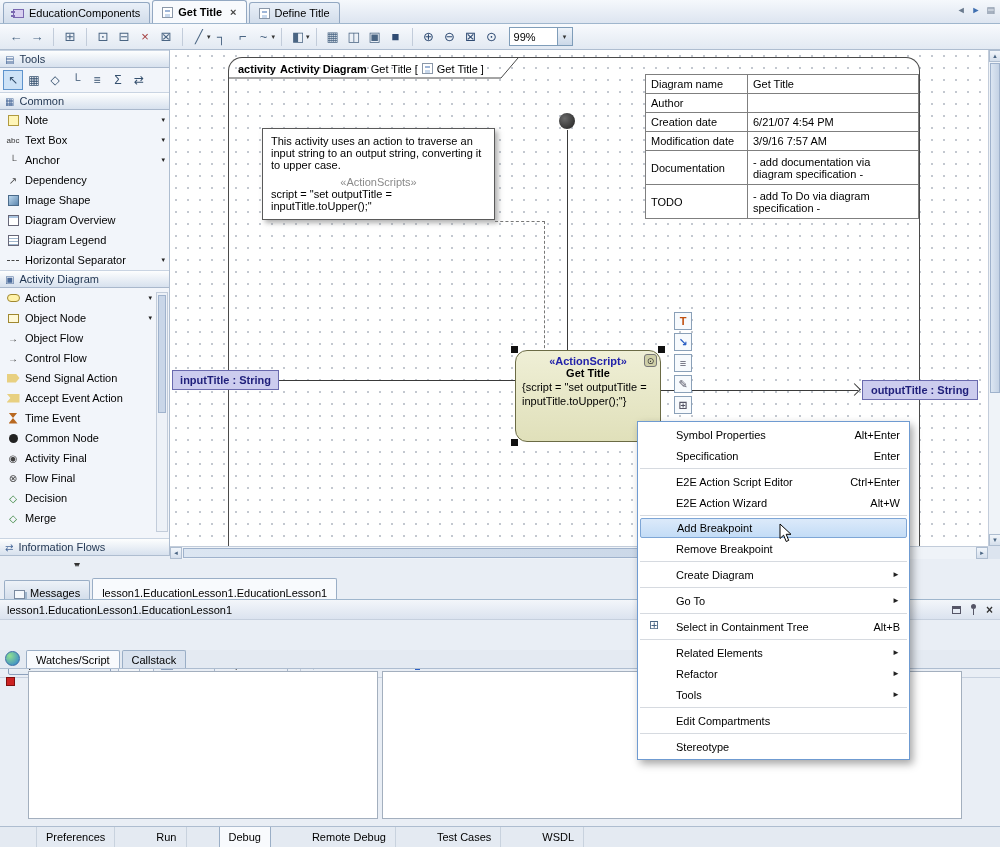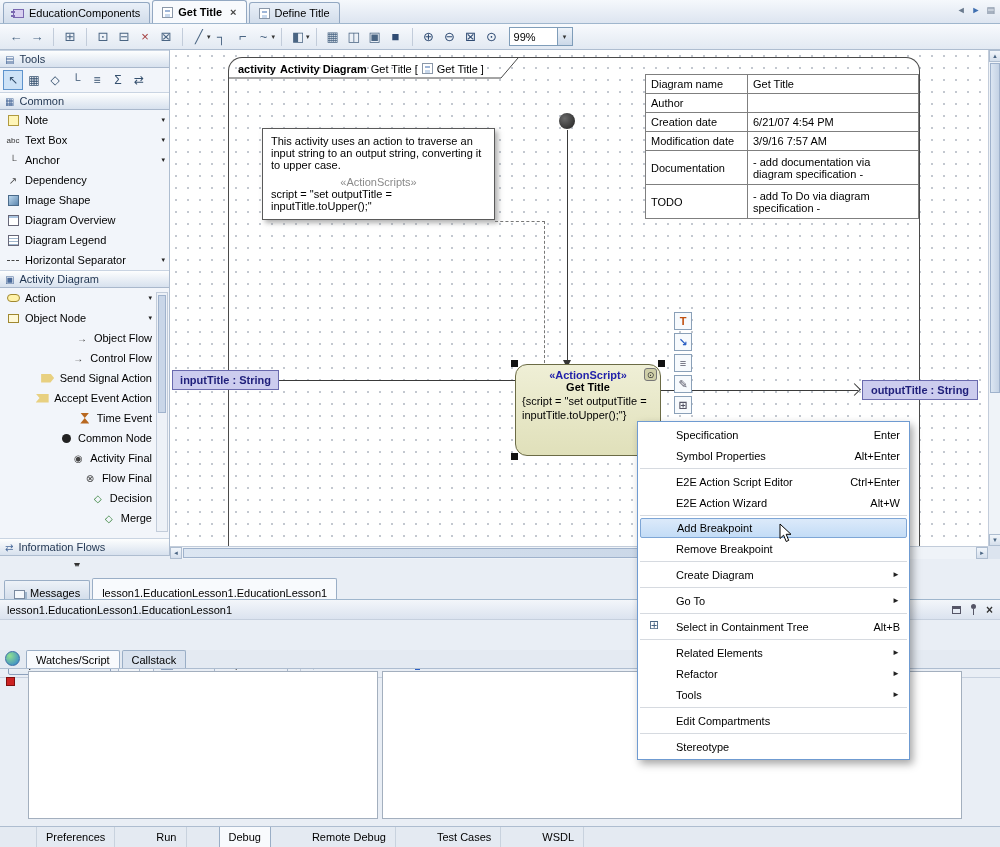--- a/index.html
+++ b/index.html
@@ -52,21 +52,21 @@
     border-top:1px solid #C9D4E2; border-bottom:1px solid #A9B8CC;
     display:flex; align-items:center; gap:5px; padding:0 5px; color:#1F3450; }
   .pal-header .hd-ic { font-size:10px; color:#4A6A9A; }
   .tools-row { display:flex; gap:1px; padding:2px 3px; height:24px; align-items:center; }
   .tool-btn { width:20px; height:20px; display:flex; align-items:center; justify-content:center;
     font-size:12px; color:#35506E; border:1px solid transparent; }
   .tool-btn.sel { background:#CDE2F7; border:1px solid #5E93CC; }
   .pal-item { height:20px; display:flex; align-items:center; gap:5px; padding:0 4px 0 6px; }
   .pal-item .pal-label { white-space:nowrap; }
   .pal-item .dd { margin-left:auto; font-size:7px; color:#222; }
-  .pal-item.scrolled { padding-right:17px;justify-content:flex-end; }
+  .pal-item.scrolled { padding-right:17px; }
   .pic { width:14px; height:14px; display:inline-flex; align-items:center; justify-content:center;
     flex:0 0 14px; font-size:10px; color:#444; }
   .pic-note { } .pic-note i { width:11px; height:11px; background:#FFF6B8; border:1px solid #B09A40; display:block; }
   .pic-abc { font-size:8px; color:#333; }
   .pic-img i { width:11px; height:11px; display:block; background:linear-gradient(135deg,#BCD8EE,#5E88B0); border:1px solid #4A6A8A; }
   .pic-ov i { width:11px; height:11px; display:block; border:1px solid #667; background:#fff; box-shadow:inset 0 2px 0 #AAC4E0; }
   .pic-leg i { width:11px; height:11px; display:block; border:1px solid #667;
     background:repeating-linear-gradient(180deg,#fff 0 2px,#9FB6CD 2px 3px); }
   .pic-hsep i { width:12px; height:0; border-top:1px dashed #444; display:block; }
   .pic-act i { width:13px; height:8px; border:1px solid #A08830; border-radius:4px; background:#FFF2A8; display:block; }
@@ -108,21 +108,21 @@
   .init-node { position:absolute; left:389px; top:63px; width:16px; height:16px; border-radius:50%;
     background:radial-gradient(circle at 35% 35%, #6A6A6A, #1E1E1E); }
   .vline { position:absolute; background:#3A3A3A; width:1px; }
   .hline { position:absolute; background:#3A3A3A; height:1px; }
   .tri-down { position:absolute; width:0; height:0; border-left:4px solid transparent;
     border-right:4px solid transparent; border-top:8px solid #333; }
   .open-arrow { position:absolute; width:9px; height:9px; border-top:1px solid #333;
     border-right:1px solid #333; transform:rotate(45deg); }
   .pin { position:absolute; height:20px; background:#CCCCEE; border:1px solid #6A6AAE;
     display:flex; align-items:center; justify-content:center; font-weight:bold; color:#1F1F7A; }
-  .action-wrap { position:absolute; left:345px; top:314px; width:146px; height:92px; }
+  .action-wrap { position:absolute; left:345px; top:300px; width:146px; height:92px; }
   .action-node { width:100%; height:100%; border:1px solid #6B6B45; border-radius:12px;
     background:linear-gradient(#EFEFD6,#E0E0BA); padding:4px 6px 0 6px; position:relative; }
   .action-node .stereo { text-align:center; color:#2222AA; font-weight:bold; }
   .action-node .aname { text-align:center; font-weight:bold; margin-bottom:2px; }
   .action-node .ascript { line-height:1.25; }
   .act-badge { position:absolute; right:3px; top:3px; width:13px; height:13px; border:1px solid #777;
     border-radius:3px; background:#CFCFA8; display:flex; align-items:center; justify-content:center;
     font-size:9px; color:#333; }
   .hd { position:absolute; width:7px; height:7px; background:#111; }
   .smart-bar { position:absolute; left:504px; top:262px; width:20px; }
@@ -554,26 +554,26 @@
   <div class="ftab">Preferences</div>
   <div class="ftab">Run</div>
   <div class="ftab active">Debug</div>
   <div class="ftab">Remote Debug</div>
   <div class="ftab">Test Cases</div>
   <div class="ftab">WSDL</div>
 </div>
 
 <div class="abs ctx-menu">
   <div class="menu-item">
+    <span>Symbol Properties</span>
+    <span class="sc">Alt+Enter</span>
+  </div>
+  <div class="menu-item">
     <span>Specification</span>
     <span class="sc">Enter</span>
-  </div>
-  <div class="menu-item">
-    <span>Symbol Properties</span>
-    <span class="sc">Alt+Enter</span>
   </div>
   <div class="menu-sep"></div>
   <div class="menu-item">
     <span>E2E Action Script Editor</span>
     <span class="sc">Ctrl+Enter</span>
   </div>
   <div class="menu-item">
     <span>E2E Action Wizard</span>
     <span class="sc">Alt+W</span>
   </div>

